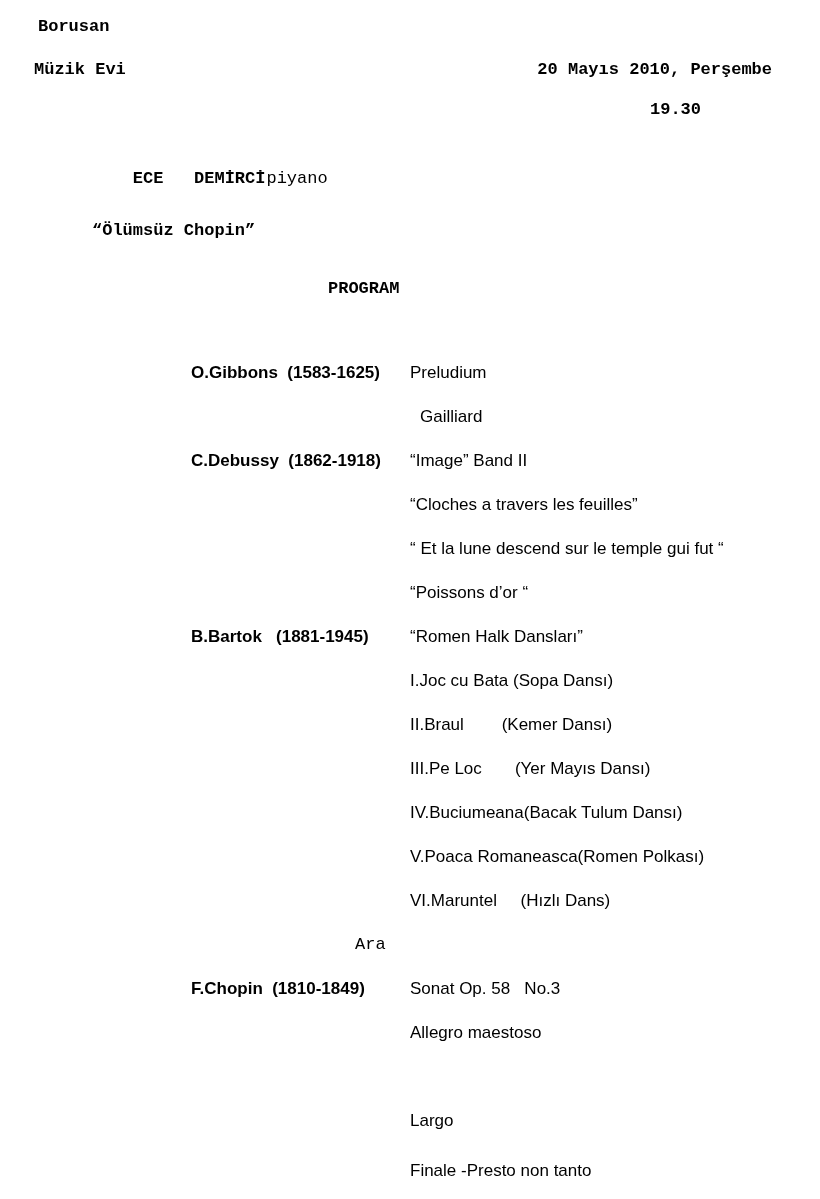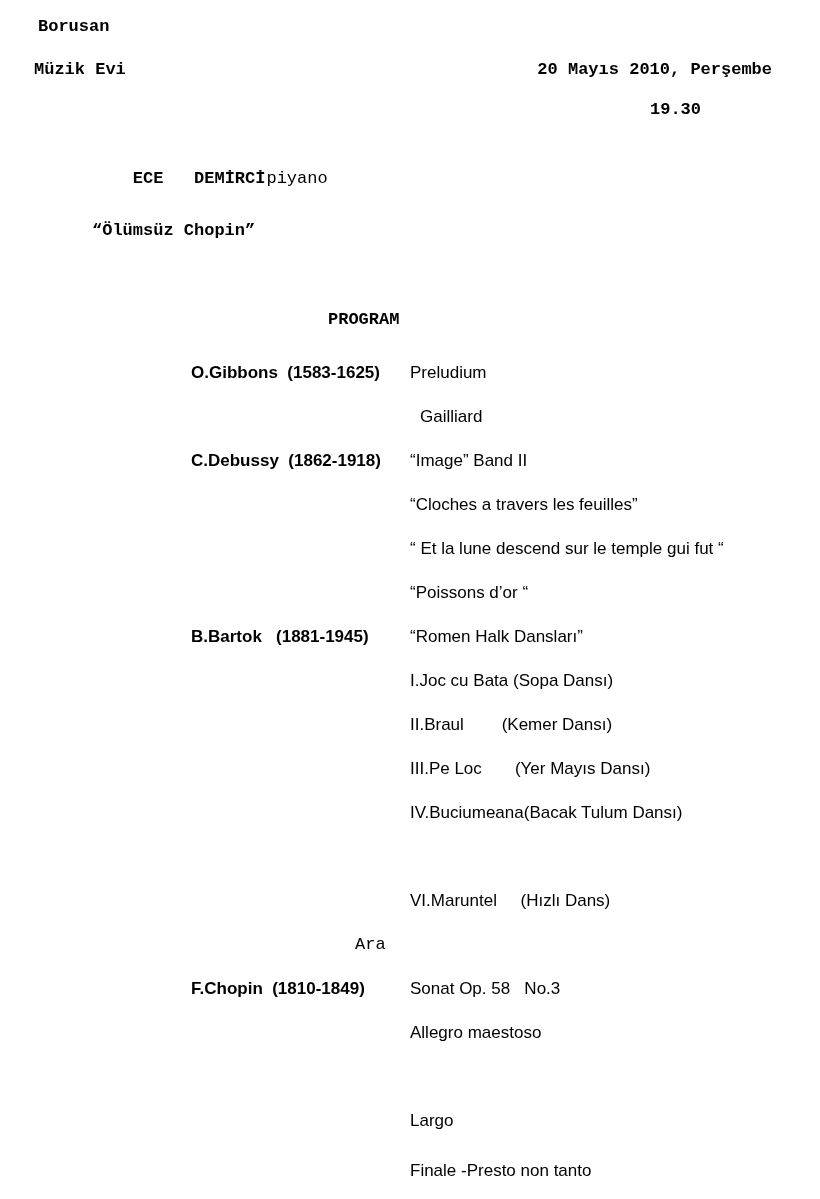--- a/index.html
+++ b/index.html
@@ -46,21 +46,21 @@
   <div class="ln bold" style="left:38px; top:16px;">Borusan</div>
   <div class="ln bold" style="left:34px; top:59px;">Müzik Evi</div>
   <div class="ln bold right-aligned" style="top:59px;">20 Mayıs 2010, Perşembe</div>
   <div class="ln bold" style="left:650px; top:99px;">19.30</div>
 
   <div class="ln" style="left:92px; top:146px;">
     <span class="bold">ECE   DEMİRCİ</span><span class="artist-role">piyano</span>
   </div>
   <div class="ln bold" style="left:92px; top:188px;margin-top:32px;">“Ölümsüz Chopin”</div>
 
-  <div class="ln bold" style="left:328px; top:278px;margin-top:31px;">PROGRAM</div>
+  <div class="ln bold" style="left:328px; top:278px;">PROGRAM</div>
 
   <div class="row" style="top:362px;">
     <span class="composer">O.Gibbons  (1583-1625)</span>
     <span class="piece">Preludium</span>
   </div>
   <div class="row" style="top:406px;margin-left:10px;">
     <span class="composer"></span>
     <span class="piece">Gailliard</span>
   </div>
   <div class="row" style="top:450px;">
@@ -92,20 +92,24 @@
     <span class="piece">II.Braul        (Kemer Dansı)</span>
   </div>
   <div class="row" style="top:758px;">
     <span class="composer"></span>
     <span class="piece">III.Pe Loc       (Yer Mayıs Dansı)</span>
   </div>
   <div class="row" style="top:802px;">
     <span class="composer"></span>
     <span class="piece">IV.Buciumeana(Bacak Tulum Dansı)</span>
   </div>
+  <div class="row" style="top:846px;">
+    <span class="composer"></span>
+    <span class="piece">V.Poaca Romaneasca(Romen Polkası)</span>
+  </div>
   <div class="row" style="top:890px;">
     <span class="composer"></span>
     <span class="piece">VI.Maruntel     (Hızlı Dans)</span>
   </div>
 
   <div class="ln" style="left:355px; top:934px;">Ara</div>
 
   <div class="row" style="top:978px;">
     <span class="composer">F.Chopin  (1810-1849)</span>
     <span class="piece">Sonat Op. 58   No.3</span>

